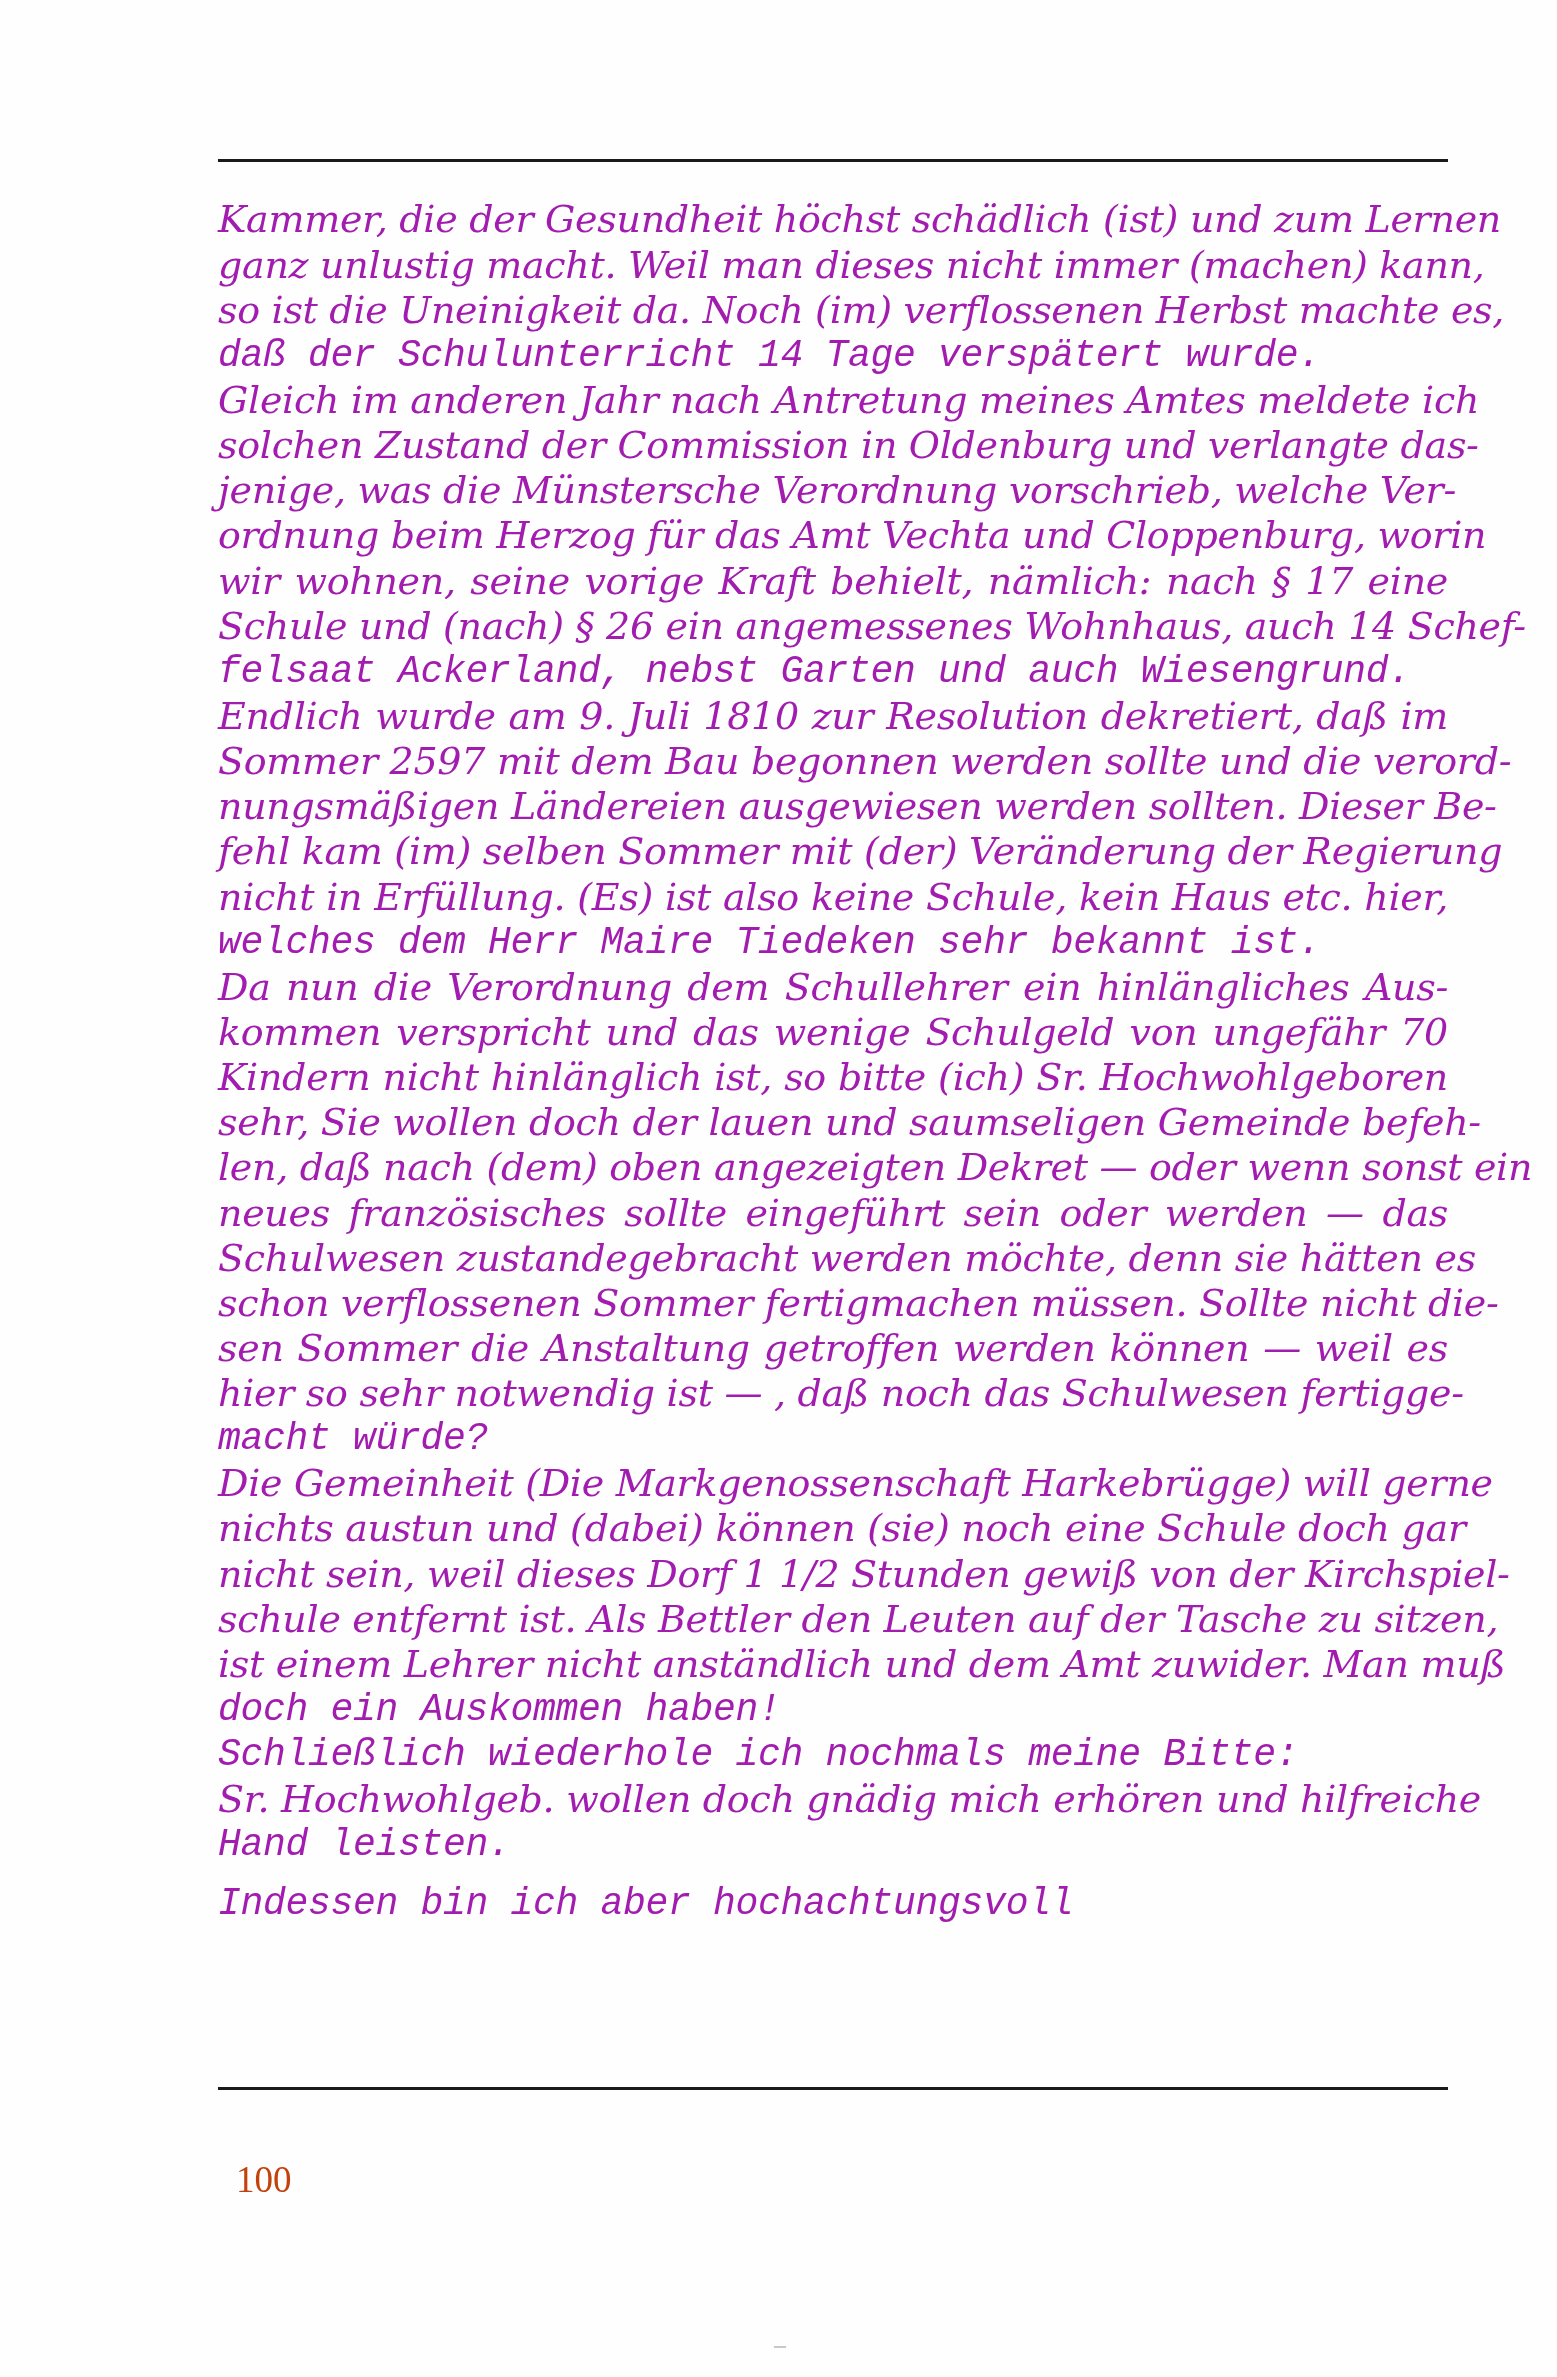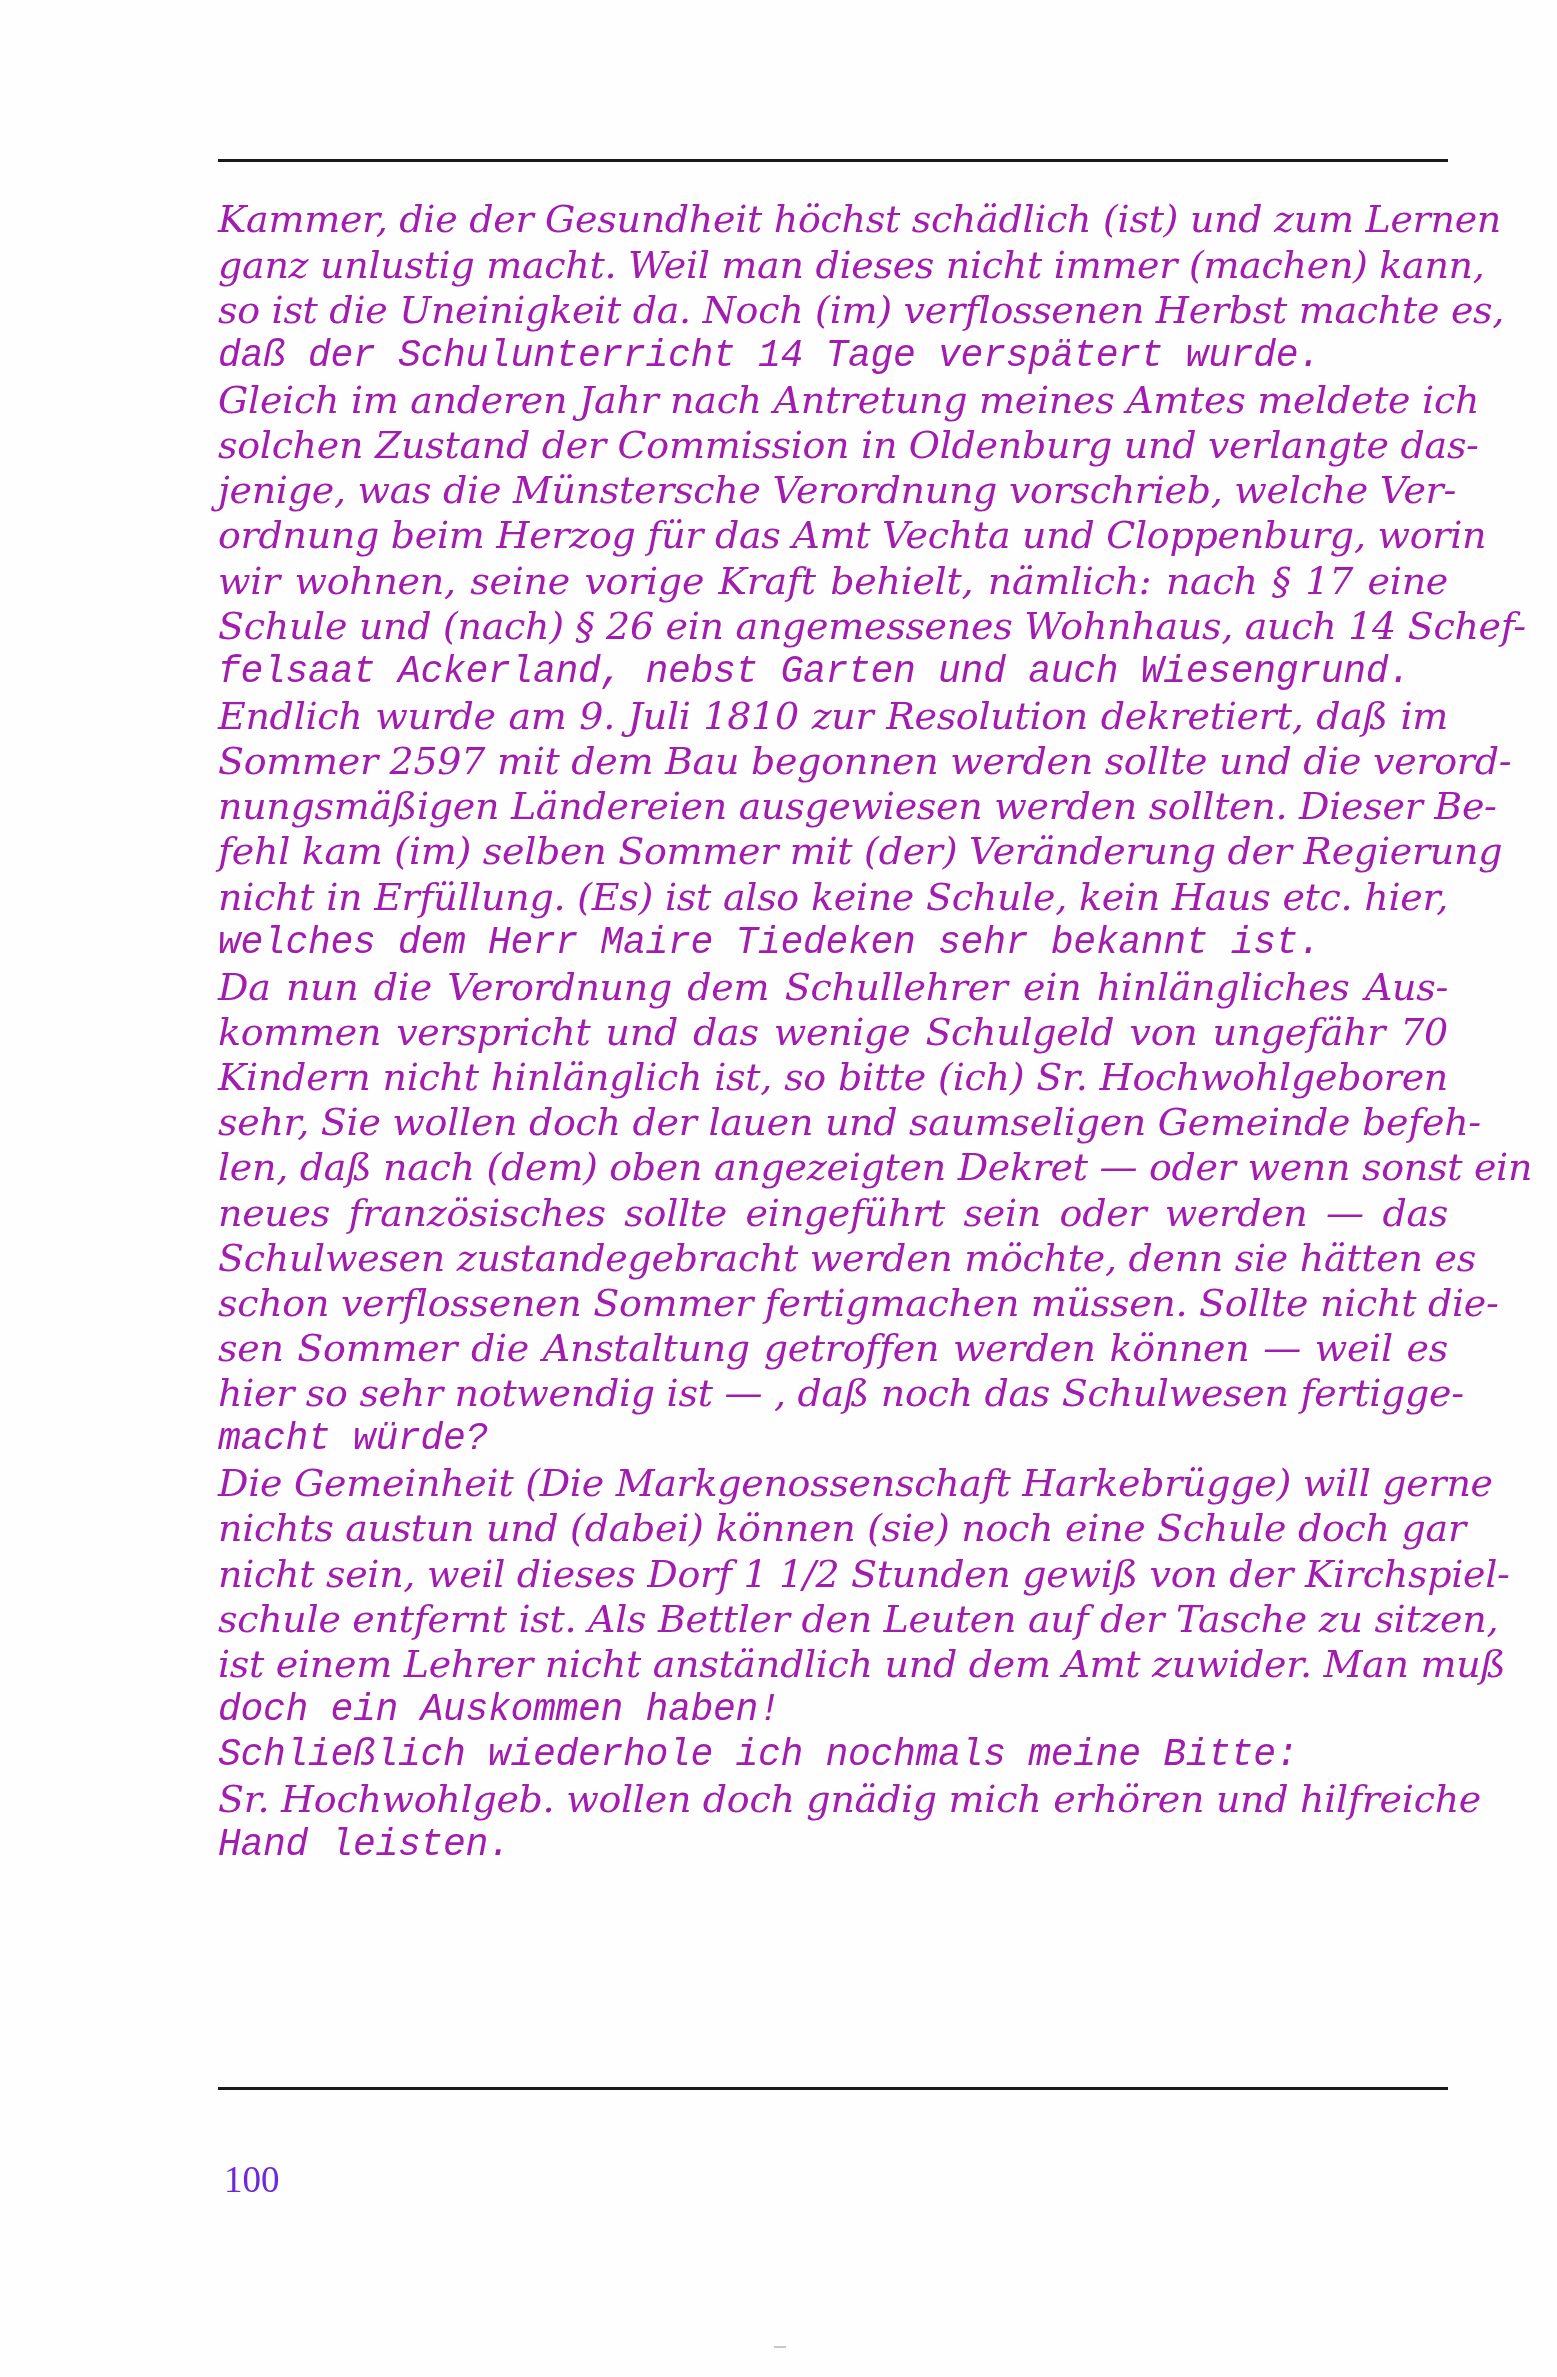--- a/index.html
+++ b/index.html
@@ -19,23 +19,23 @@
     line-height: 45px;
     color: #a21caf;
     white-space: nowrap;
     text-align: justify;
     text-align-last: justify;
     letter-spacing: -0.3px;
   }
   .line.last { text-align-last: left; font-family: Liberation Mono, monospace; }
   .line.sig { left: 320px; width: 1062px; text-align-last: left; }
   .page-number {
-    position: absolute; left: 224px; top: 2160px;
+    position: absolute; left: 236px; top: 2160px;
     font-family: "Liberation Serif", "DejaVu Serif", serif;
-    font-size: 37px; line-height: 39px; color: #6d28d9;
+    font-size: 37px; line-height: 39px; color: #c2410c;
   }
   .scan-mark { position: absolute; left: 774px; top: 2346px; width: 12.4px; height: 1.8px; background: #c8c8c8; }
 </style>
 </head>
 <body>
 
 <div class="page">
   <div class="rule top"></div>
   <div id="body-text">
       <div class="line" style="top: 197px;">Kammer, die der Gesundheit höchst schädlich (ist) und zum Lernen</div>
@@ -69,17 +69,18 @@
       <div class="line" style="top: 1461px;">Die Gemeinheit (Die Markgenossenschaft Harkebrügge) will gerne</div>
       <div class="line" style="top: 1506px;">nichts austun und (dabei) können (sie) noch eine Schule doch gar</div>
       <div class="line" style="top: 1552px;">nicht sein, weil dieses Dorf 1 1/2 Stunden gewiß von der Kirchspiel-</div>
       <div class="line" style="top: 1597px;">schule entfernt ist. Als Bettler den Leuten auf der Tasche zu sitzen,</div>
       <div class="line" style="top: 1642px;">ist einem Lehrer nicht anständlich und dem Amt zuwider. Man muß</div>
       <div class="line last" style="top: 1687px;">doch ein Auskommen haben!</div>
       <div class="line last" style="top: 1732px;">Schließlich wiederhole ich nochmals meine Bitte:</div>
       <div class="line" style="top: 1777px;">Sr. Hochwohlgeb. wollen doch gnädig mich erhören und hilfreiche</div>
       <div class="line last" style="top: 1822px;">Hand leisten.</div>
     </div>
+  <div class="line last" id="closing-line" style="top:1881px;">Indessen bin ich aber hochachtungsvoll</div>
   <div class="rule bottom"></div>
   <div class="page-number">100</div>
   <div class="scan-mark"></div>
 </div>
 
 
 </body></html>

